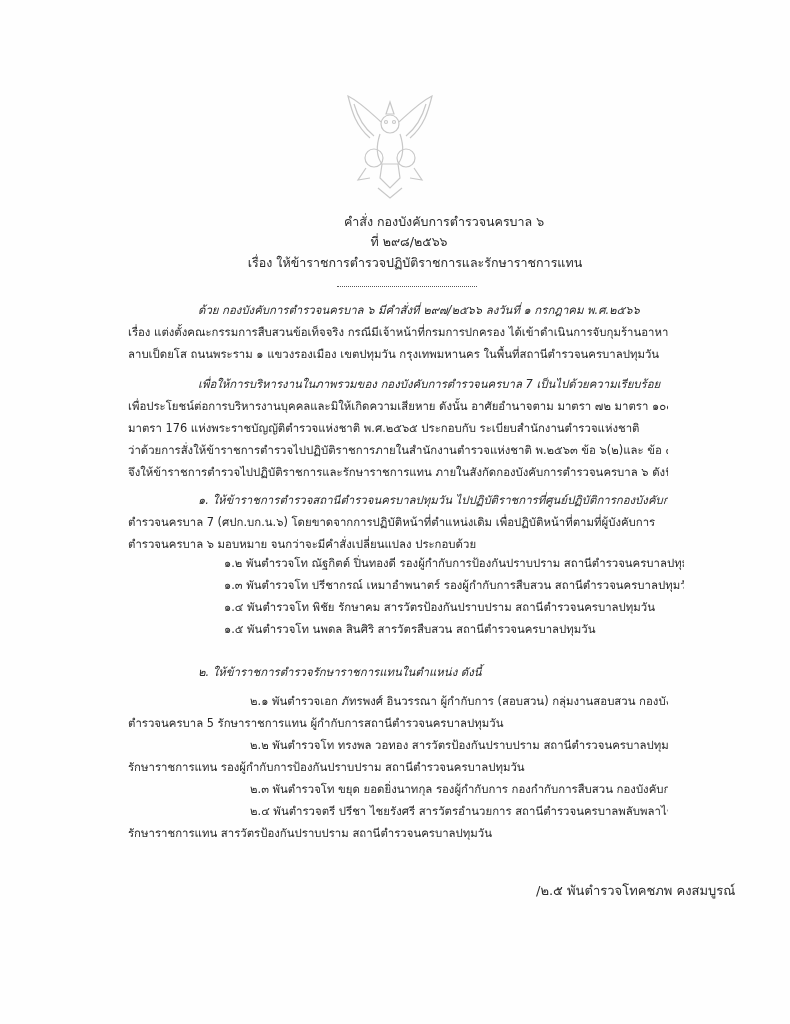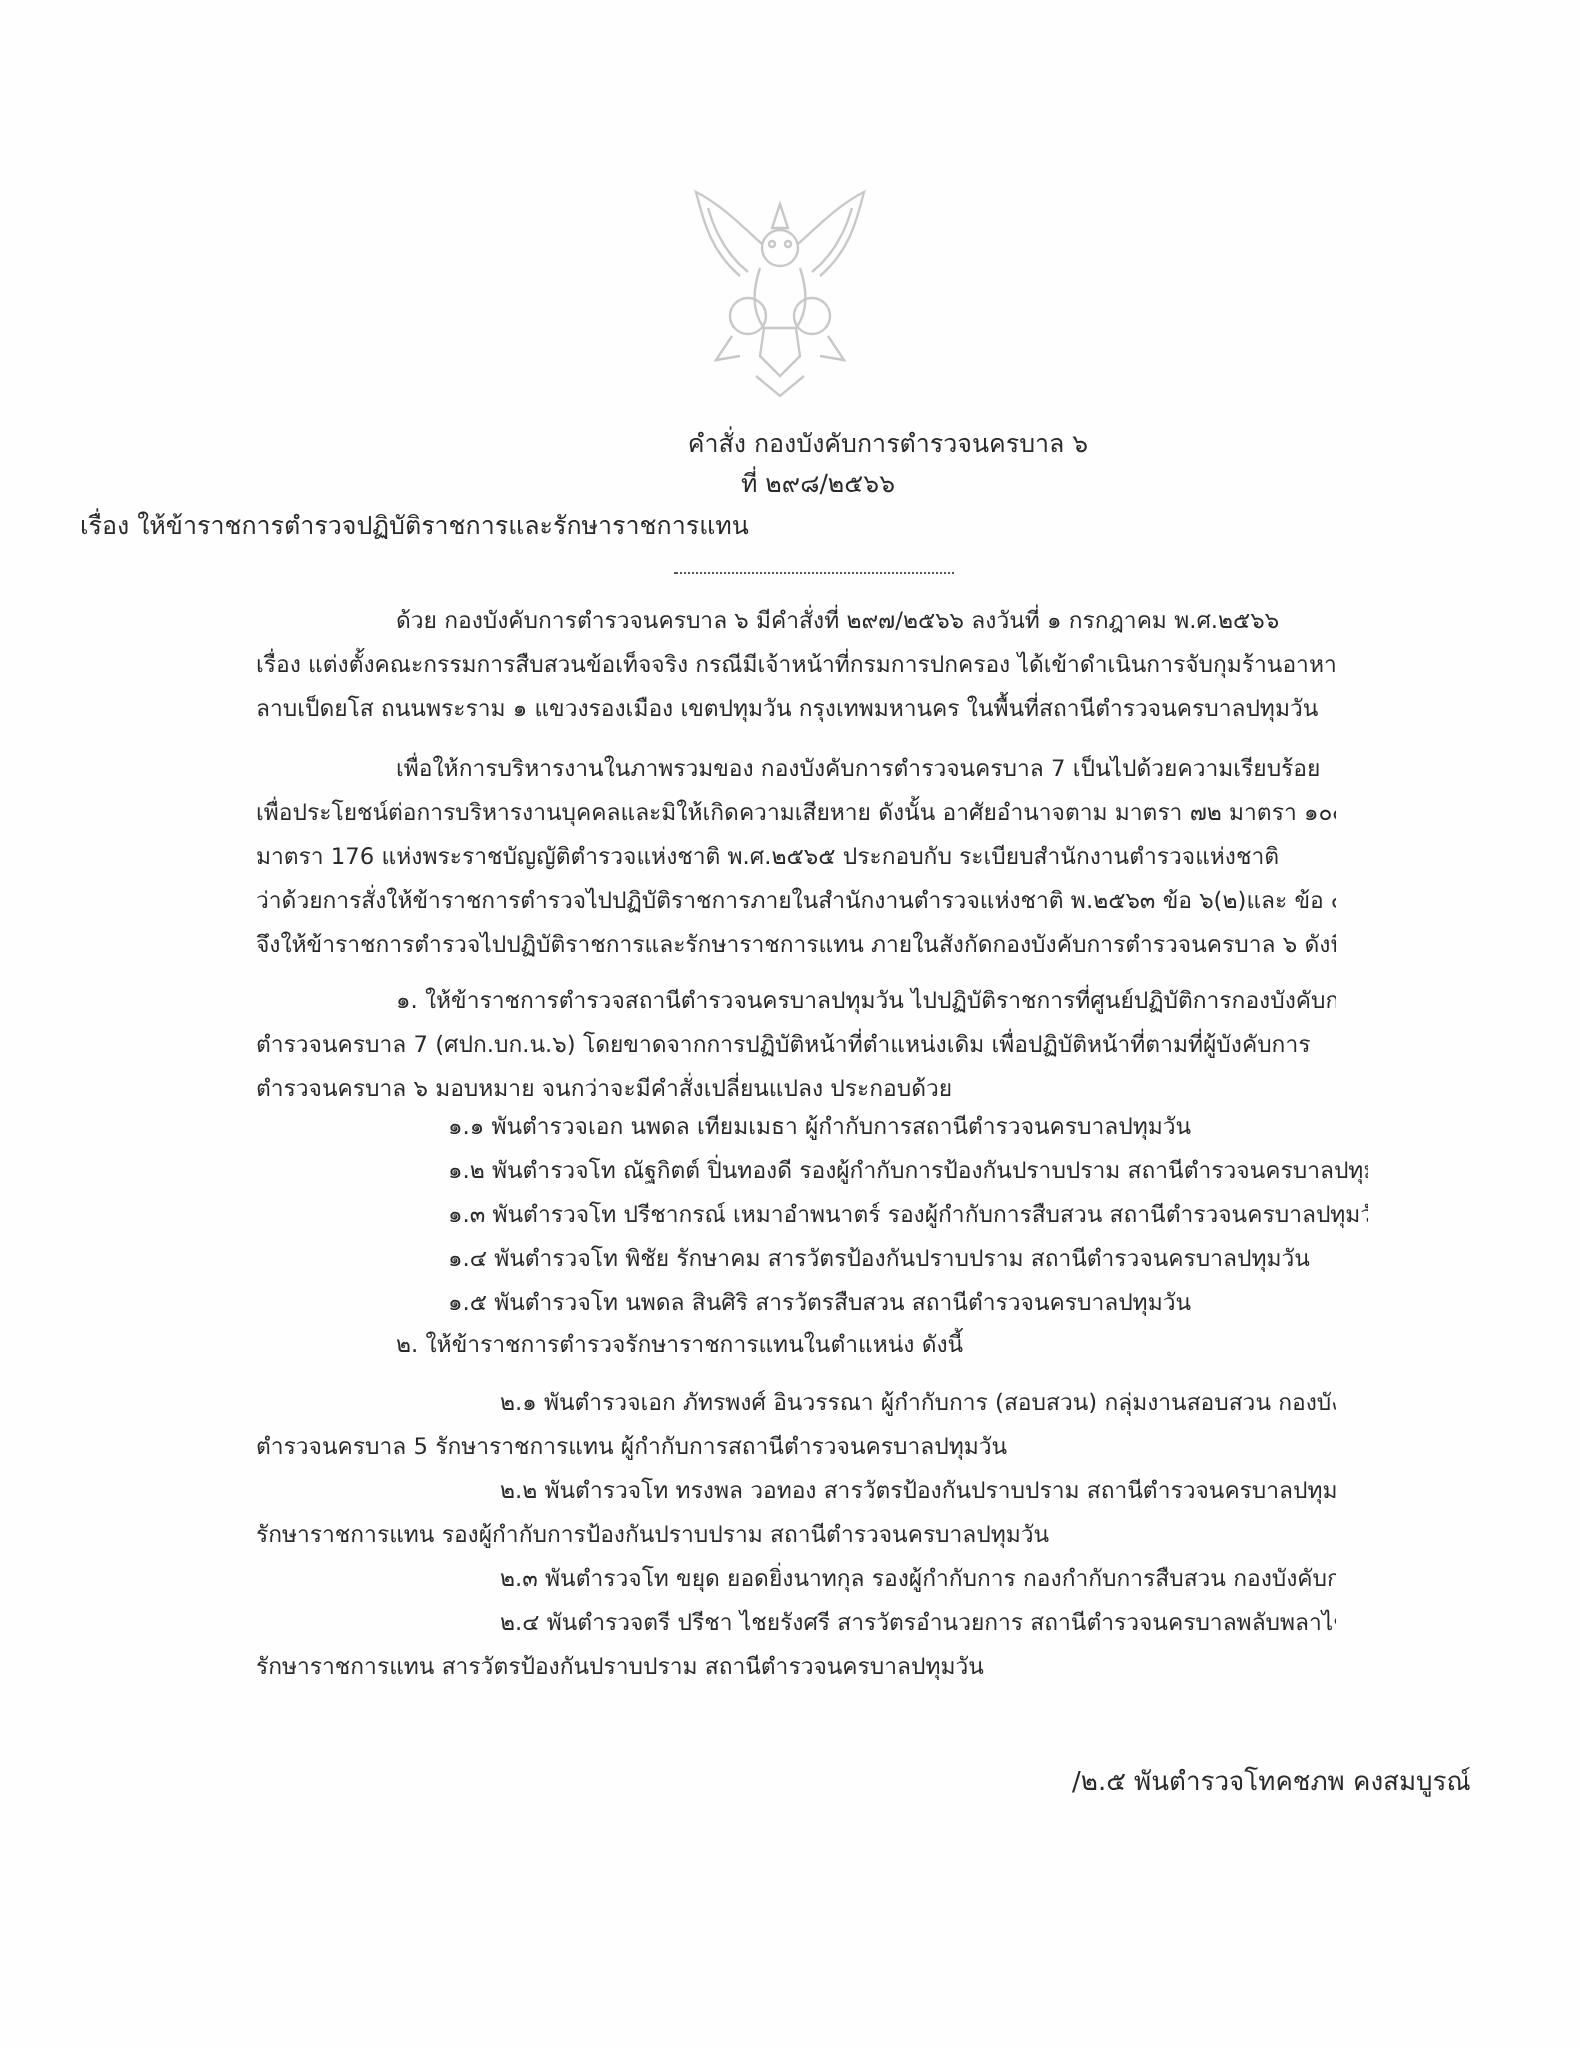--- a/index.html
+++ b/index.html
@@ -3,25 +3,25 @@
   <meta charset="utf-8">
   <style>
     html, body { margin: 0; padding: 0; background: #ffffff; }
     body { width: 790px; height: 1024px; position: relative; overflow: hidden;
            font-family: "DejaVu Sans", "Liberation Sans", sans-serif; color: #2a2a2a; }
     .page { position: absolute; left: 0; top: 0; width: 790px; height: 1024px; background: #fefefe; }
     .emblem { position: absolute; left: 330px; top: 92px; width: 120px; height: 110px; }
     .header { position: absolute; left: 0; width: 790px; text-align: center; font-size: 12.5px; line-height: 20px; }
     .header .l1 { position: absolute; top: 212px; left: 0; width: 790px; text-align: center; padding-left: 10px; box-sizing: border-box; margin-left: 44px; }
     .header .l2 { position: absolute; top: 232px; left: 0; width: 790px; text-align: center; padding-left: 28px; box-sizing: border-box; }
-    .header .l3 { position: absolute; top: 253px; left: 0; width: 790px; text-align: left; padding-left: 40px; box-sizing: border-box; }
+    .header .l3 { position: absolute; top: 253px; left: 0; width: 790px; text-align: center; padding-left: 40px; box-sizing: border-box; }
     .rule { position: absolute; top: 286px; left: 337px; width: 140px; border-top: 1px dotted #555; }
     .body { position: absolute; left: 128px; width: 540px; font-size: 11.4px; line-height: 22px; }
     .line { white-space: nowrap; overflow: hidden; display: block; height: 22px; }
-    .indent1 { padding-left: 70px; }
+    .indent1 { padding-left: 70px; font-style: italic; }
     .indent2 { padding-left: 122px; }
     .footer { position: absolute; top: 880px; left: 536px; font-size: 13px; white-space: nowrap; }
   </style>
 </head>
 <body>
 
 <div class="page">
 
   <svg class="emblem" viewBox="0 0 120 110">
     <g fill="none" stroke="#c8c8c8" stroke-width="1.2">
@@ -64,21 +64,20 @@
     <span class="line">จึงให้ข้าราชการตำรวจไปปฏิบัติราชการและรักษาราชการแทน ภายในสังกัดกองบังคับการตำรวจนครบาล ๖ ดังนี้</span>
   </div>
 
   <div class="body" style="top:489px;">
     <span class="line indent1">๑. ให้ข้าราชการตำรวจสถานีตำรวจนครบาลปทุมวัน ไปปฏิบัติราชการที่ศูนย์ปฏิบัติการกองบังคับการ</span>
     <span class="line">ตำรวจนครบาล 7 (ศปก.บก.น.๖) โดยขาดจากการปฏิบัติหน้าที่ตำแหน่งเดิม เพื่อปฏิบัติหน้าที่ตามที่ผู้บังคับการ</span>
     <span class="line">ตำรวจนครบาล ๖ มอบหมาย จนกว่าจะมีคำสั่งเปลี่ยนแปลง ประกอบด้วย</span>
   </div>
 
   <div class="body" style="top:552px; left:224px; width:460px;">
-    <span class="line">๑.๑ พันตำรวจเอก นพดล เทียมเมธา ผู้กำกับการสถานีตำรวจนครบาลปทุมวัน</span>
     <span class="line">๑.๒ พันตำรวจโท ณัฐกิตต์ ปิ่นทองดี รองผู้กำกับการป้องกันปราบปราม สถานีตำรวจนครบาลปทุมวัน</span>
     <span class="line">๑.๓ พันตำรวจโท ปรีชากรณ์ เหมาอำพนาตร์ รองผู้กำกับการสืบสวน สถานีตำรวจนครบาลปทุมวัน</span>
     <span class="line">๑.๔ พันตำรวจโท พิชัย รักษาคม สารวัตรป้องกันปราบปราม สถานีตำรวจนครบาลปทุมวัน</span>
     <span class="line">๑.๕ พันตำรวจโท นพดล สินศิริ  สารวัตรสืบสวน สถานีตำรวจนครบาลปทุมวัน</span>
   </div>
 
   <div class="body" style="top:661px;">
     <span class="line indent1">๒. ให้ข้าราชการตำรวจรักษาราชการแทนในตำแหน่ง ดังนี้</span>
   </div>
 

